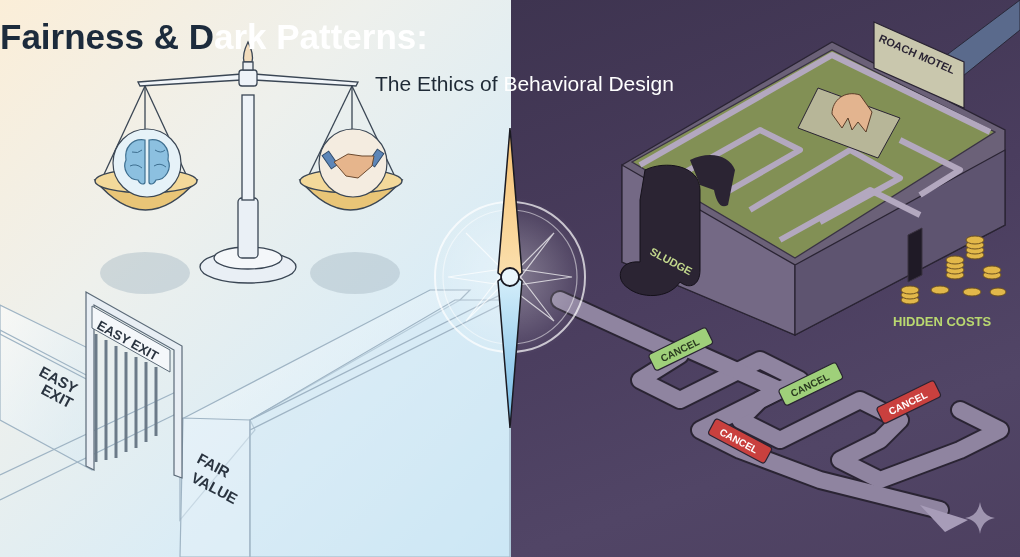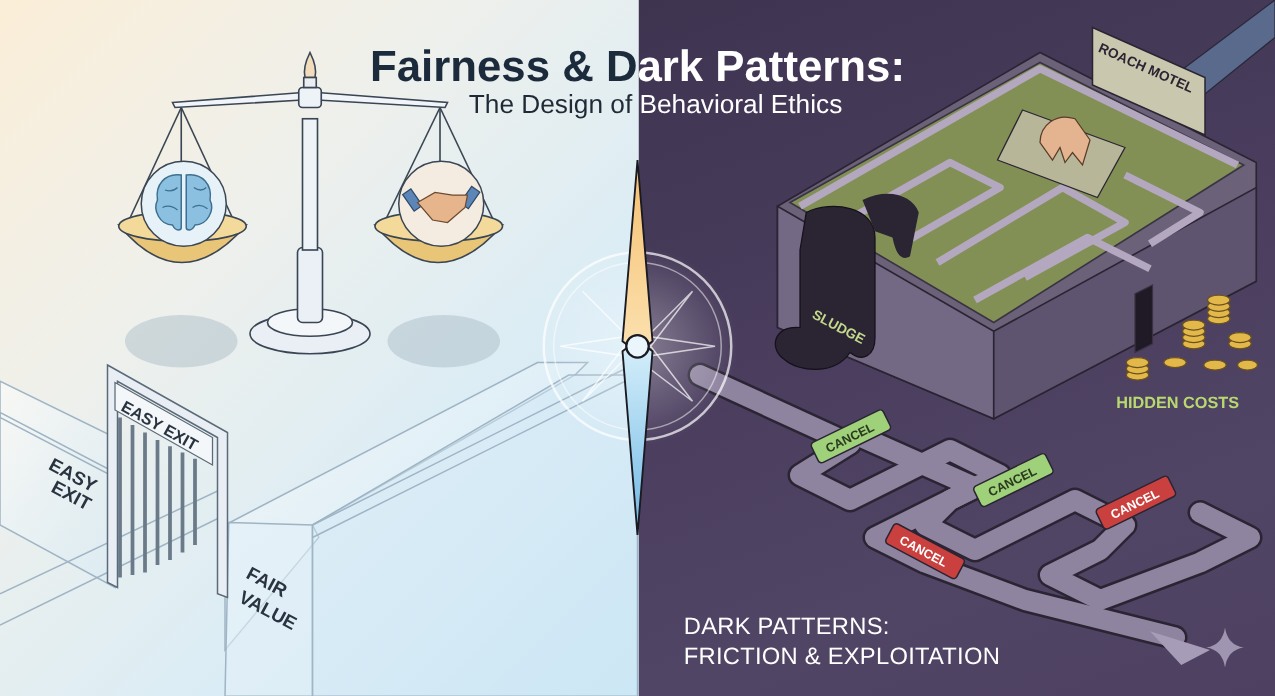--- a/index.html
+++ b/index.html
@@ -3,21 +3,21 @@
   <meta charset="utf-8">
   <style>
     html, body { margin: 0; padding: 0; }
     body { width: 1020px; height: 557px; overflow: hidden; position: relative; font-family: "Liberation Sans", sans-serif; }
     .canvas { position: absolute; inset: 0; width: 1020px; height: 557px; }
     .left-bg { position: absolute; left: 0; top: 0; width: 511px; height: 557px;
       background: linear-gradient(135deg, #fbeed8 0%, #eef0ec 35%, #d9ecf6 70%, #c3e3f4 100%); }
     .right-bg { position: absolute; left: 511px; top: 0; width: 509px; height: 557px;
       background: linear-gradient(160deg, #3e3450 0%, #4a3d5e 45%, #514566 75%, #4d4060 100%); }
     svg.art { position: absolute; left: 0; top: 0; }
-    .title-wrap { position: absolute; left: 0; top: 34px; width: 1020px; text-align: center; }
+    .title-wrap { position: absolute; left: 0; top: 17px; width: 1020px; }
     .title { font-size: 35px; font-weight: 700; letter-spacing: 0px; position: relative; display: inline-block; }
     .title .l { color: #1c2b3c; }
     .title .r { color: #ffffff; }
     .subtitle { position: absolute; top: 72px; left: 375px; font-size: 21px; }
     .subtitle .l { color: #1f2a36; }
     .subtitle .r { color: #ffffff; }
     .caption { position: absolute; font-size: 19px; font-weight: 400; line-height: 24px; letter-spacing: 0.2px; }
     .caption-left { left: 281px; top: 490px; color: #1a2430; }
     .caption-right { left: 547px; top: 490px; color: #ffffff; }
     .label-svg { font-family: "Liberation Sans", sans-serif; font-weight: 700; }
@@ -220,22 +220,18 @@
       <circle cx="510" cy="277" r="9" fill="#eaf6fc" stroke="#1a1a22" stroke-width="1.8"></circle>
     </g>
   </svg>
 
   <div class="title-wrap">
     <div class="title" style="left:0px;">
       <span class="l">Fairness &amp; D</span><span class="r">ark Patterns:</span>
     </div>
   </div>
   <div class="subtitle">
-    <span class="l">The Design of</span><span class="r"> Behavioral Ethics</span>
+    <span class="l">The Ethics of</span><span class="r"> Behavioral Design</span>
   </div>
 
   <div class="caption caption-left">
   </div>
-  <div class="caption caption-right">
-    <div>DARK PATTERNS:</div>
-    <div>FRICTION &amp; EXPLOITATION</div>
-  </div>
 </div>
 
 </body></html>

